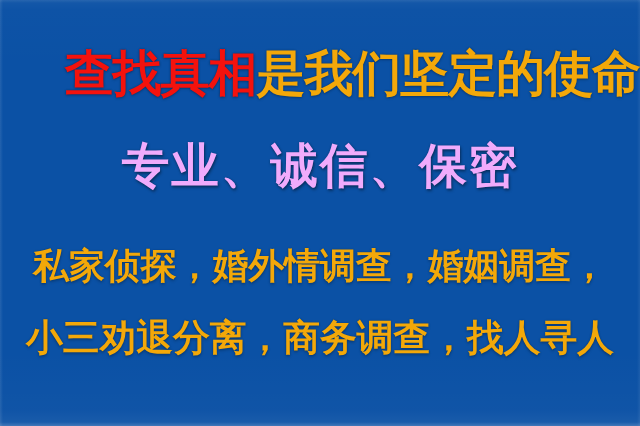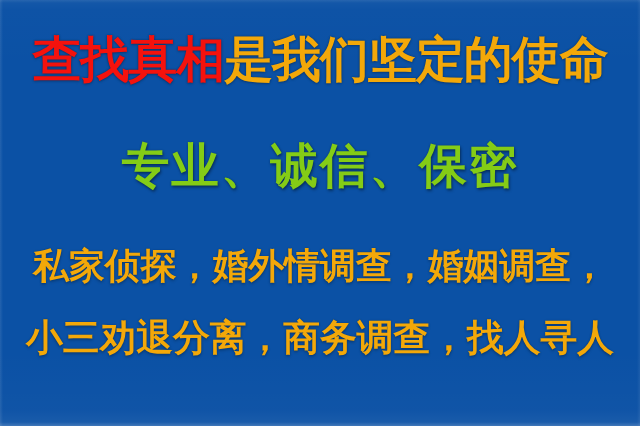--- a/index.html
+++ b/index.html
@@ -66,37 +66,38 @@
     left: 0;
     width: 640px;
     text-align: center;
     white-space: nowrap;
     font-weight: 700;
     line-height: 1;
   }
 
   
   .line-headline {
-    top: 36px;
+    top: 50px;
     font-size: 52px;
     letter-spacing: -1px;
     text-shadow: 0 0 2px rgba(0,0,0,0.30), 0 1px 3px rgba(0,0,0,0.22);
+    text-align: right;
   }
   .line-headline .seg-red {
     color: #f4120d;
   }
   .line-headline .seg-gold {
     color: #f3a809;
   }
 
   
   .line-values {
     top: 142px;
     font-size: 50px;
-    color: #84cc16;
+    color: #f0abfc;
     letter-spacing: 2px;
     text-shadow: 1px 2px 3px rgba(0,0,0,0.38), 0 0 2px rgba(0,0,0,0.25);
   }
 
   
   .line-services {
     font-size: 44px;
     color: #f3a809;
     letter-spacing: 0px;
     text-shadow: 0 0 2px rgba(0,0,0,0.28), 0 2px 3px rgba(0,0,0,0.20);

